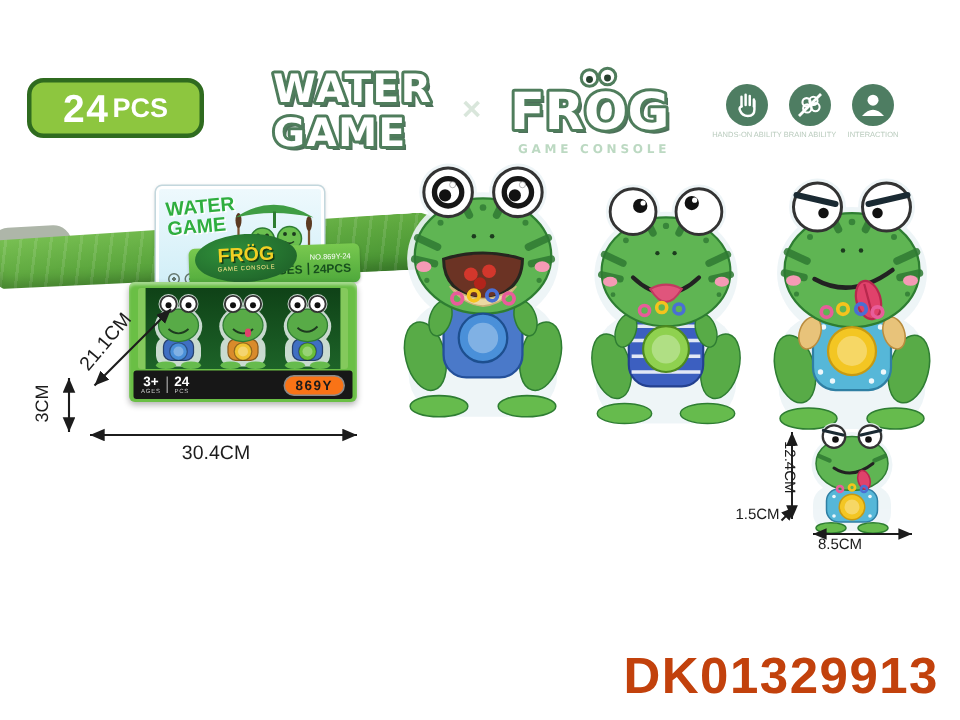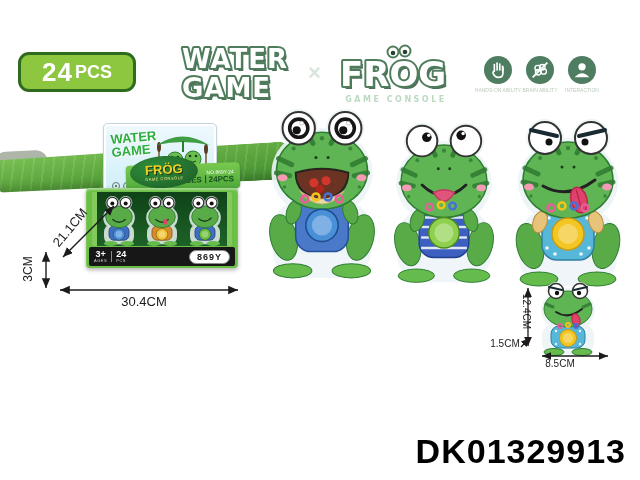--- a/index.html
+++ b/index.html
@@ -56,29 +56,29 @@
   .box-window{position:absolute;left:6px;right:6px;top:4px;bottom:22px;border-radius:2px;
               background:linear-gradient(#0f4217,#1d6328);border-left:5px solid #84c95c;
               border-right:5px solid #84c95c;display:flex;align-items:flex-end;
               justify-content:space-around;overflow:hidden;}
   .strip{position:absolute;left:3px;right:3px;bottom:2px;height:19px;background:#171717;
          border-radius:2px;display:flex;align-items:center;padding:0 5px;box-sizing:border-box;}
   .scol{display:flex;flex-direction:column;align-items:center;line-height:1;}
   .sval{font-size:9px;font-weight:bold;color:#fff;}
   .ssub{font-size:4px;color:#cfcfcf;letter-spacing:.5px;}
   .sdiv{width:1px;height:11px;background:rgba(255,255,255,.5);margin:0 4px;}
-  .spill{margin-left:auto;background:#ffffff;border:1px solid #8a8a8a;border-radius:8px;
+  .spill{margin-left:auto;background:#f97316;border:1px solid #8a8a8a;border-radius:8px;
          padding:1px 7px;font-size:9px;font-weight:bold;color:#1a1a1a;letter-spacing:1px;}
 
   
   .dim{color:#1c1c1c;font-size:13px;text-align:center;}
   .dim-small{font-size:10px;}
 
   
-  .pcode{right:14px;top:432px;font-size:34px;font-weight:bold;color:#000000;letter-spacing:1px;}
+  .pcode{right:14px;top:432px;font-size:34px;font-weight:bold;color:#c2410c;letter-spacing:1px;}
 
   svg{display:block;}
   svg.abs{position:absolute;}
   text{font-family:"DejaVu Sans",sans-serif;}
 </style>
 </head>
 <body>
 
 <div class="canvas">
 

